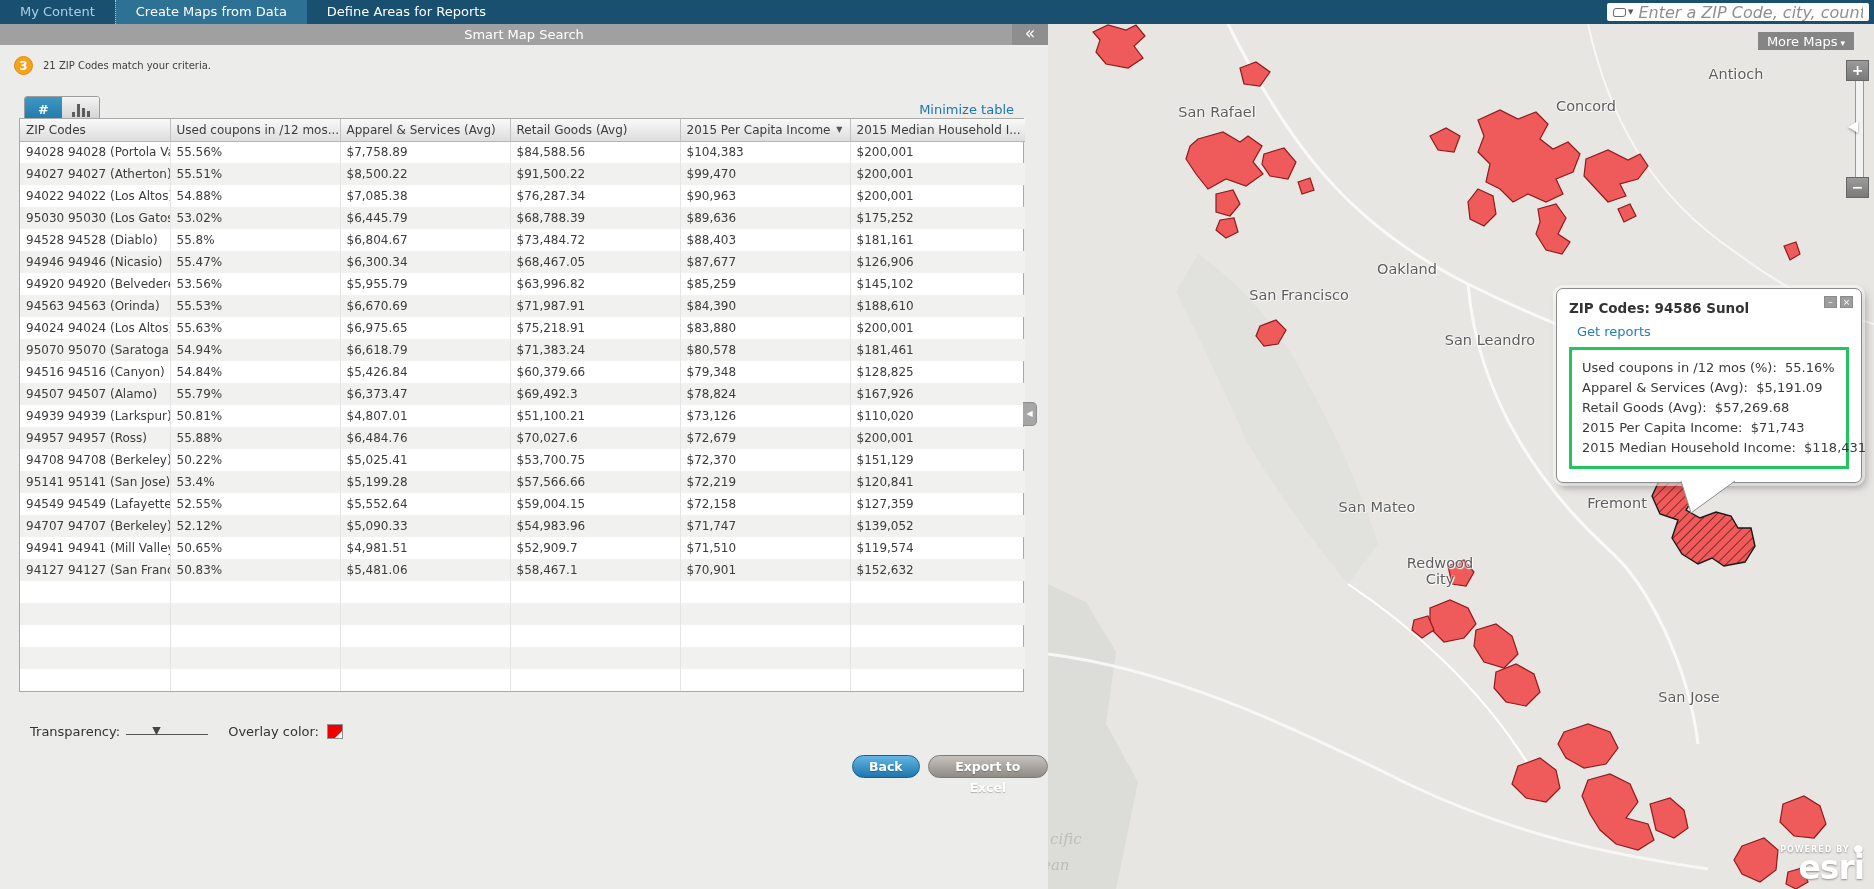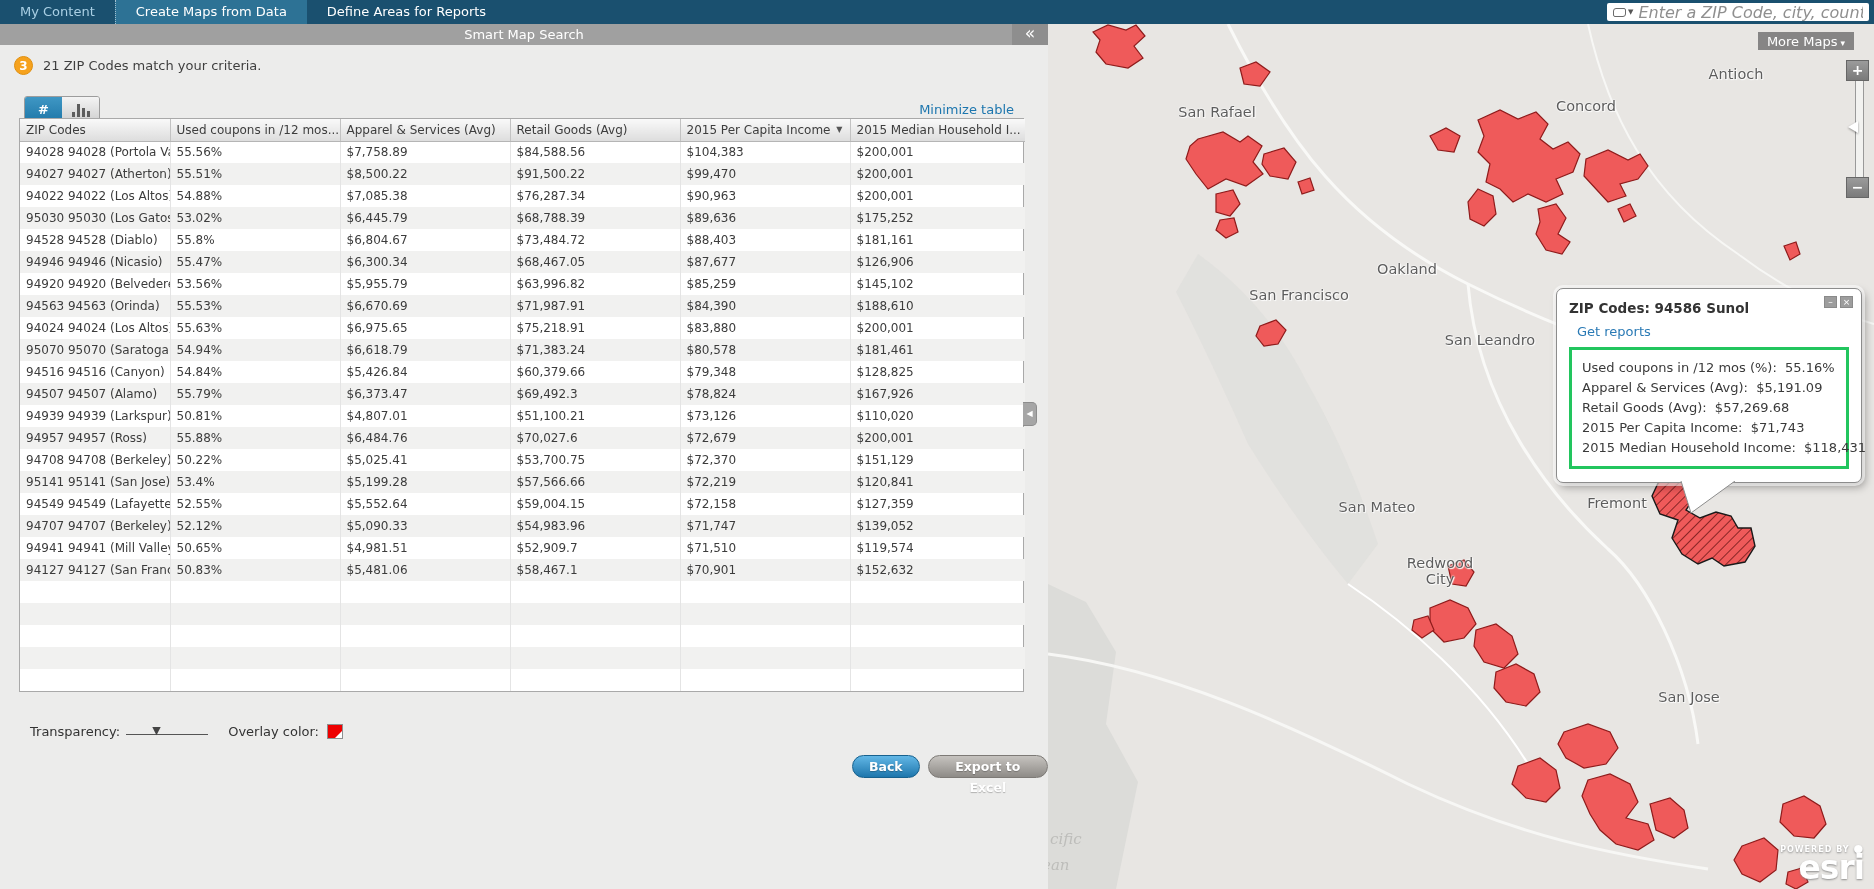--- a/index.html
+++ b/index.html
@@ -16,21 +16,21 @@
   .dd-arrow { font-size:7px; color:#555; margin-right:5px; }
   .nav-search input { border:none; outline:none; flex:1; font-size:16px; font-style:italic; color:#555; font-family:"DejaVu Sans",sans-serif; background:transparent; }
   .nav-search input::placeholder { color:#8f8f8f; }
 
   
   .panel { position:absolute; left:0; top:24px; width:1048px; height:865px; background:#ececeb; z-index:40; }
   .panel-header { height:21px; background:#a0a0a0; color:#fff; font-size:13px; text-align:center; line-height:21px; position:relative; }
   .collapse-btn { position:absolute; right:0; top:0; width:36px; height:21px; background:#8e8e8e; color:#fdfdfd; font-size:17px; line-height:19px; text-align:center; cursor:pointer; }
   .step-row { position:absolute; left:14px; top:32px; display:flex; align-items:center; }
   .step-badge { width:19px; height:19px; border-radius:50%; background:#f6a21d; border:1px solid #e08f0e; color:#fff; font-size:12px; font-weight:bold; text-align:center; line-height:18px; margin-right:10px; }
-  .step-text { font-size:13px; color:#3f3f3f; }
+  .step-text { font-size:10px; color:#3f3f3f; }
   .toggle-group { position:absolute; left:24px; top:72px; display:flex; border:1px solid #9c9c9c; border-radius:3px; overflow:hidden; }
   .toggle-btn { width:37px; height:25px; display:flex; align-items:center; justify-content:center; cursor:pointer; }
   .toggle-btn.num { background:linear-gradient(#3f97c4,#1f77a8); color:#fff; font-size:13px; font-weight:bold; }
   .toggle-btn.hist { background:linear-gradient(#f4f4f4,#cfcfcf); }
   .hist-icon { display:flex; align-items:flex-end; gap:2px; height:14px; }
   .hist-icon i { display:block; width:3px; background:#5d5d5d; }
   .minimize-link { position:absolute; right:34px; top:78px; font-size:13px; color:#1d76ae; cursor:pointer; }
 
   
   .zip-table-wrap { position:absolute; left:19px; top:94px; width:1005px; border:1px solid #a9a9a9; background:#fff; }

